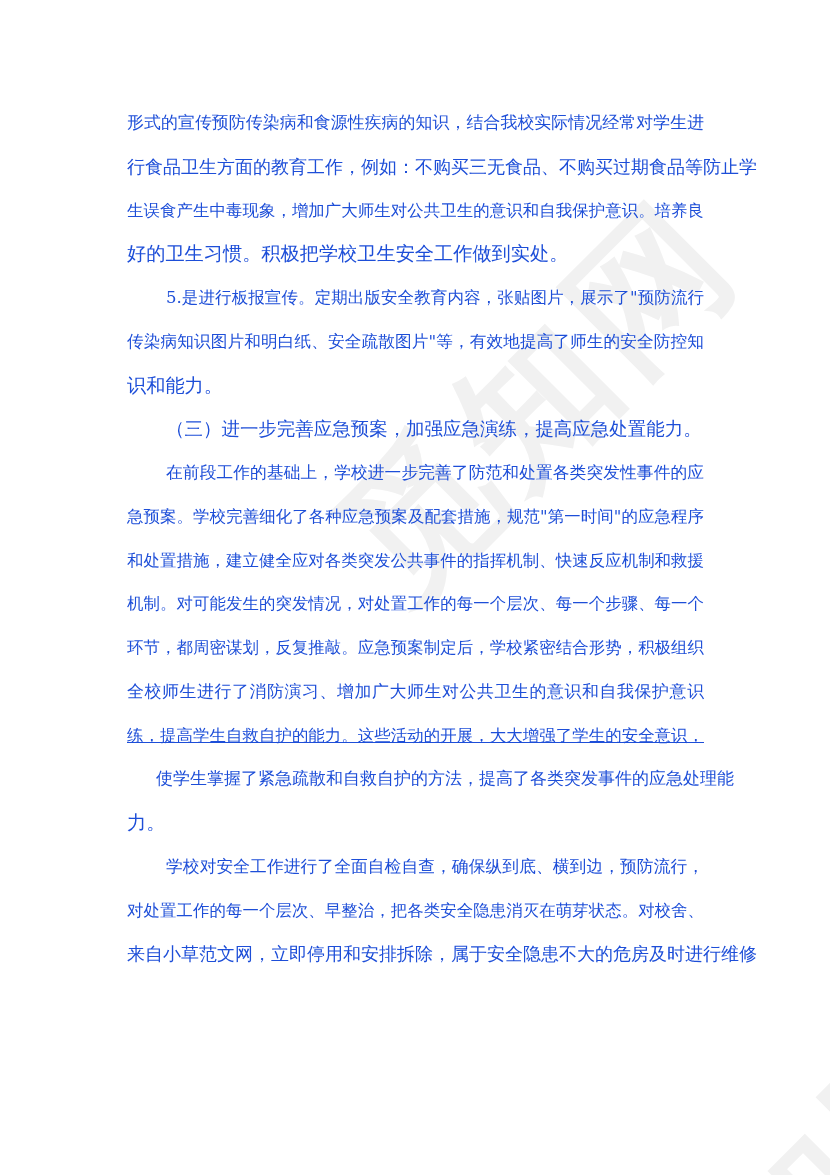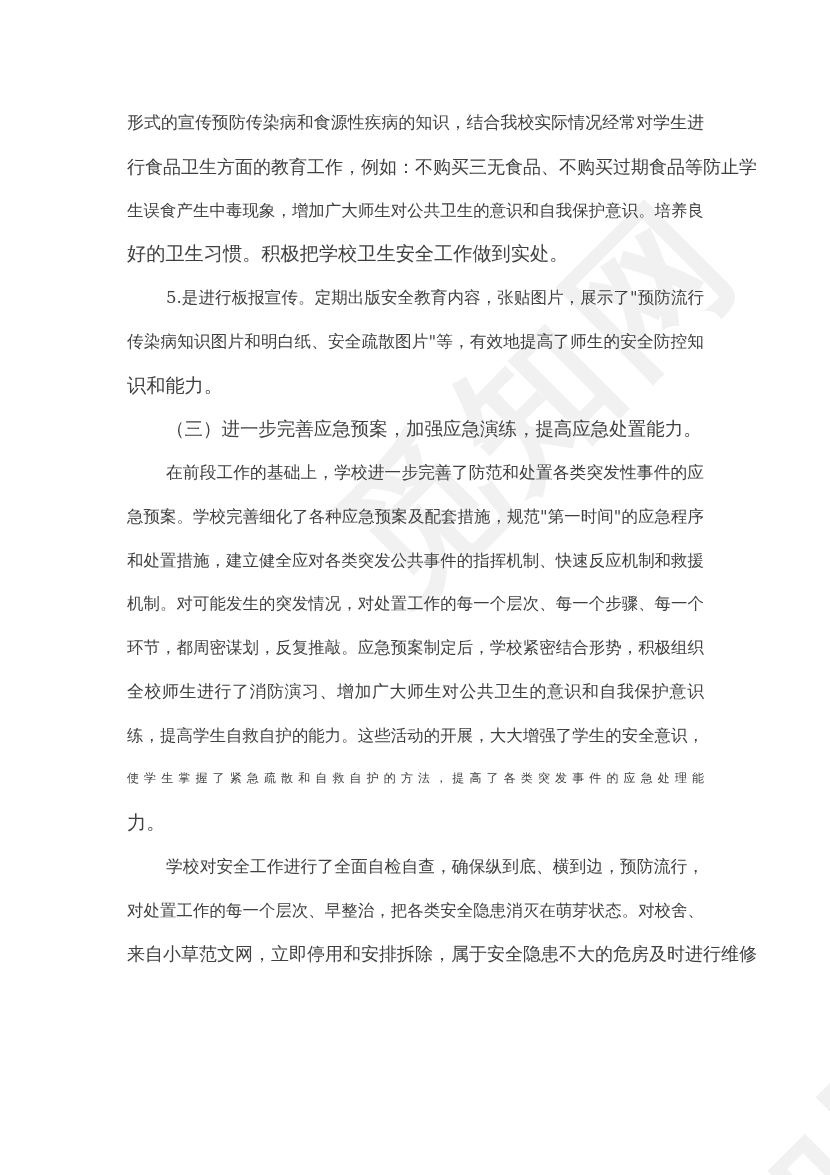--- a/index.html
+++ b/index.html
@@ -46,21 +46,21 @@
   }
   .text-body {
     position: absolute;
     left: 127px;
     top: 101px;
     width: 577px;
     z-index: 1;
     font-family: "DejaVu Serif", "Liberation Serif", serif;
     font-size: 19.2px;
     line-height: 43.75px;
-    color: #404040;
+    color: #1d4ed8;
   }
   .line {
     display: block;
     height: 43.75px;
     white-space: nowrap;
     overflow: visible;
     text-align: justify;
     text-align-last: justify;
   }
   .line.last {
@@ -89,20 +89,20 @@
     <span class="line indent" style="font-size: 16.5253px;">5.是进行板报宣传。定期出版安全教育内容，张贴图片，展示了"预防流行</span>
     <span class="line full" style="font-size: 16.6711px;">传染病知识图片和明白纸、安全疏散图片"等，有效地提高了师生的安全防控知</span>
     <span class="line last">识和能力。</span>
     <span class="line heading" style="font-size: 18.471px;">（三）进一步完善应急预案，加强应急演练，提高应急处置能力。</span>
     <span class="line indent" style="font-size: 16.7393px;">在前段工作的基础上，学校进一步完善了防范和处置各类突发性事件的应</span>
     <span class="line full" style="font-size: 16.4515px;">急预案。学校完善细化了各种应急预案及配套措施，规范"第一时间"的应急程序</span>
     <span class="line full" style="font-size: 16.414px;">和处置措施，建立健全应对各类突发公共事件的指挥机制、快速反应机制和救援</span>
     <span class="line full" style="font-size: 16.414px;">机制。对可能发生的突发情况，对处置工作的每一个层次、每一个步骤、每一个</span>
     <span class="line full" style="font-size: 16.414px;">环节，都周密谋划，反复推敲。应急预案制定后，学校紧密结合形势，积极组织</span>
     <span class="line full" style="font-size: 16.8967px;">全校师生进行了消防演习、增加广大师生对公共卫生的意识和自我保护意识</span>
-    <span class="line full" style="font-size: 16.414px;">练，提高学生自救自护的能力。这些活动的开展，大大增强了学生的安全意识，</span>
-    <span class="line full" style="font-size: 12px;">使学生掌握了紧急疏散和自救自护的方法，提高了各类突发事件的应急处理能</span>
+    <span class="line full" style="font-size: 16.414px; text-decoration: underline;">练，提高学生自救自护的能力。这些活动的开展，大大增强了学生的安全意识，</span>
+    <span class="line full" style="font-size: 17px; margin-left: 29px;">使学生掌握了紧急疏散和自救自护的方法，提高了各类突发事件的应急处理能</span>
     <span class="line last">力。</span>
     <span class="line indent" style="font-size: 16.7393px;">学校对安全工作进行了全面自检自查，确保纵到底、横到边，预防流行，</span>
     <span class="line full" style="font-size: 16.414px;">对处置工作的每一个层次、早整治，把各类安全隐患消灭在萌芽状态。对校舍、</span>
     <span class="line full" style="font-size: 18px;">来自小草范文网，立即停用和安排拆除，属于安全隐患不大的危房及时进行维修</span>
   </div>
 </div>
 
 </body></html>

